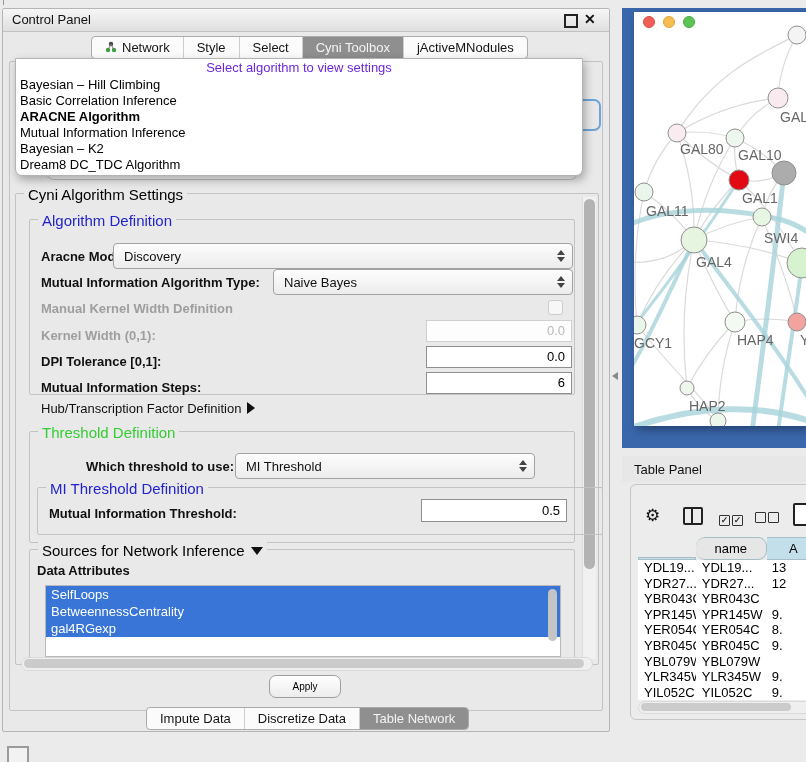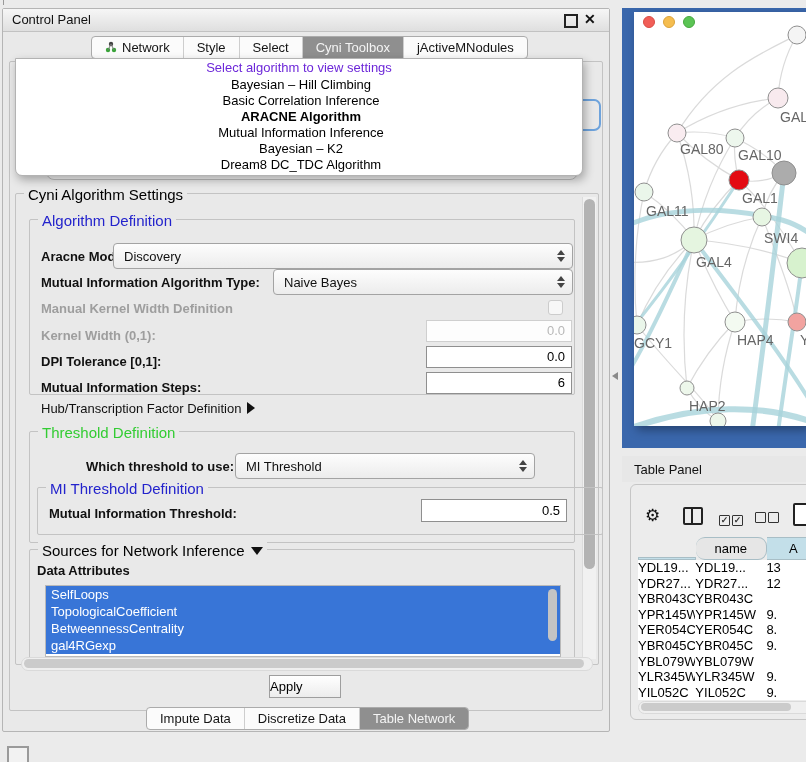--- a/index.html
+++ b/index.html
@@ -23,21 +23,21 @@
   .tab .ticon{display:inline-block;width:13px;height:12px;margin-right:4px;vertical-align:-1px;}
 
   #content-box{position:absolute;left:6px;top:52px;width:592px;height:648px;
                border:1px solid #C3C3C3;border-radius:2px;background:#E9E9E9;}
 
   
   #algo-popup{position:absolute;left:12px;top:49px;width:566px;height:116px;z-index:40;
               background:#FFFFFF;border:1px solid #B3B3B3;border-radius:0 0 7px 7px;
               box-shadow:2px 4px 10px rgba(0,0,0,0.30);font-size:13px;}
   .pplaceholder{text-align:center;color:#6d28d9;height:18px;line-height:18px;}
-  .pitem{height:16px;line-height:16px;padding-left:4px;color:#000;white-space:nowrap;text-align:center;}
+  .pitem{height:16px;line-height:16px;padding-left:4px;color:#000;white-space:nowrap;}
   .pitem.sel{font-weight:bold;}
 
   
   .ghost-combo{position:absolute;background:#F4F4F4;border:1px solid #BDBDBD;border-radius:8px;z-index:5;}
   #ghost-stepper{position:absolute;left:572px;top:90px;width:22px;height:28px;border:2px solid #6EA3DC;
                  border-radius:7px;background:#E8E8E8;z-index:6;}
   #ghost-combo2-text{position:absolute;left:30px;top:9px;color:#C4C4C4;font-size:13px;}
 
   
   .group{position:absolute;border:1px solid #C3C3C3;border-radius:2px;}
@@ -72,21 +72,21 @@
   .attritem{height:17px;line-height:17px;padding-left:5px;font-size:13px;}
   .attritem.sel{background:#3875D7;color:#FFF;}
   #attr-scroll-thumb{position:absolute;left:545px;top:580px;width:9px;height:52px;background:#C4C4C4;border-radius:5px;}
 
   .vtrack{position:absolute;background:#F1F1F1;border-left:1px solid #DCDCDC;}
   .vthumb{position:absolute;background:#B3B3B3;border-radius:6px;}
   .htrack{position:absolute;background:#EFEFEF;border:1px solid #DADADA;border-radius:7px;}
   .hthumb{position:absolute;background:#CBCBCB;border-radius:6px;}
 
   .btn{position:absolute;background:linear-gradient(#FFFFFF,#ECECEC);border:1px solid #9E9E9E;
-       border-radius:0;font-size:13px;text-align:left;color:#000;}
+       border-radius:7px;font-size:10px;text-align:center;color:#000;}
 
   
   #divider-arrow{position:absolute;left:612px;top:372px;width:0;height:0;
        border-top:4px solid transparent;border-bottom:4px solid transparent;border-right:6px solid #8A8A8A;}
 
   #netwin{position:absolute;left:622px;top:8px;width:184px;height:440px;background:#3A67AC;overflow:hidden;}
   #netcanvas{position:absolute;left:12px;top:4px;width:172px;height:414px;background:#FFFFFF;
              box-shadow:3px 4px 9px rgba(0,0,0,0.35);}
   .tl{position:absolute;top:4px;width:10px;height:10px;border-radius:50%;}
   #tl-red{left:9px;background:#F15E57;border:1px solid #D94C44;}
@@ -110,21 +110,21 @@
   #doc-icon{left:162px;top:18px;width:15px;height:19px;border:2px solid #222;border-radius:2px;background:#FFF;}
 
   #ytable{position:absolute;left:7px;top:52px;width:183px;}
   #thead{display:flex;height:23px;font-size:13px;}
   .hcell{border:1px solid #A8BEC6;border-left:none;line-height:21px;text-align:center;overflow:hidden;white-space:nowrap;}
   .hcell:first-child{border-left:1px solid #A8BEC6;}
   .hcell.blue{background:#C3DFE9;}
   .hcell.gray{background:#E6E6E6;}
   #tbody{background:#FFF;}
   .trow{display:flex;height:15.6px;font-size:13px;line-height:15.6px;background:#FFF;}
-  .tcell{overflow:hidden;white-space:nowrap;}
+  .tcell{overflow:hidden;white-space:nowrap;padding-left:6px;}
 
   #tp-hscroll{position:absolute;left:7px;top:216px;width:176px;height:11px;}
 
   #mini-square{position:absolute;left:7px;top:746px;width:18px;height:16px;border:2px solid #9A9A9A;background:#F2F2F2;}
   #corner-tick{position:absolute;left:3px;top:0;width:1px;height:5px;background:#999;}
 </style>
 </head>
 <body>
 
 <div id="root">
@@ -224,21 +224,20 @@
     </div>
     <span class="lbl" style="left:46px;top:497px;">Mutual Information Threshold:</span>
     <div class="field" style="left:418px;top:490px;width:138px;height:21px;line-height:21px;">0.5</div>
 
     <div class="group" style="left:26px;top:540px;width:544px;height:112px;">
       <span class="glabel"><span>Sources for Network Inference</span><span class="tri-down"></span></span>
     </div>
     <span class="lbl" style="left:34px;top:554px;">Data Attributes</span>
     <div id="attr-list">
         <div class="attritem sel">SelfLoops</div>
-        <div class="attritem sel">TopologicalCoefficient</div>
         <div class="attritem sel">BetweennessCentrality</div>
         <div class="attritem sel">gal4RGexp</div>
       </div>
     <div id="attr-scroll-thumb"></div>
     <div class="htrack" style="left:18px;top:648px;width:570px;height:12px;">
       <div class="hthumb" style="left:2px;top:1px;width:560px;height:9px;"></div>
     </div>
 
     <div class="btn" style="left:266px;top:666px;width:70px;height:21px;line-height:21px;">Apply</div>
 

